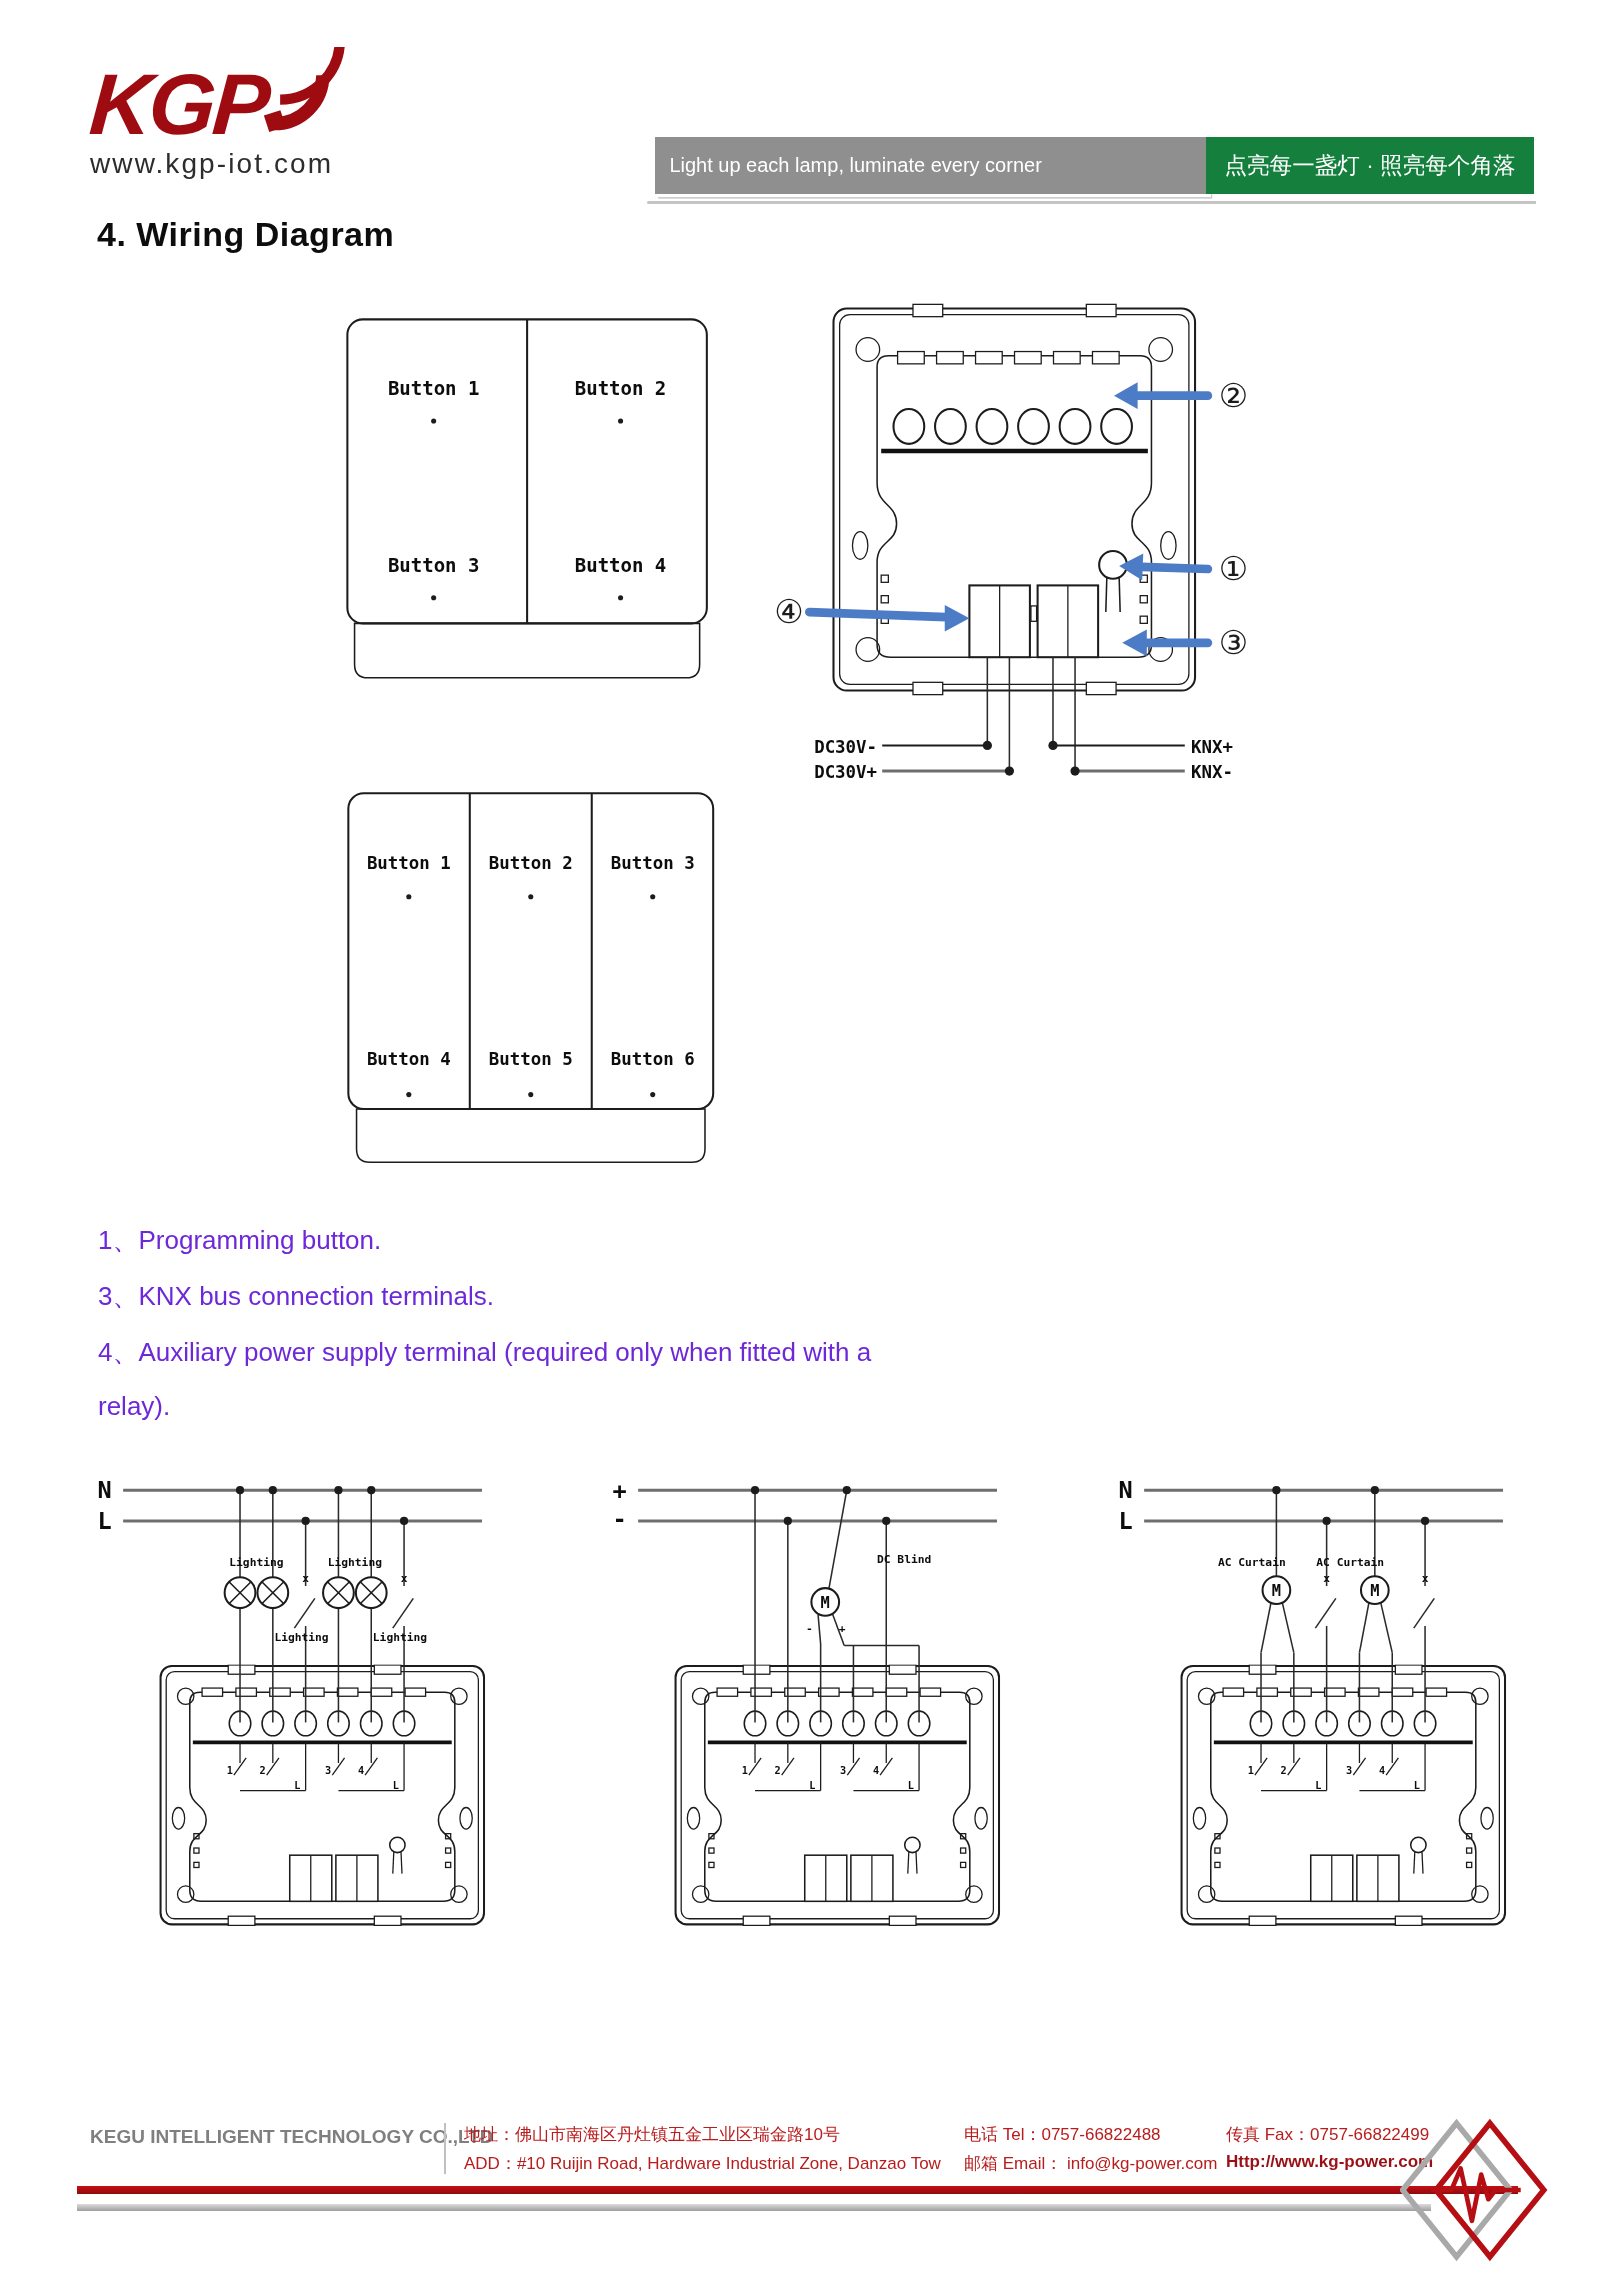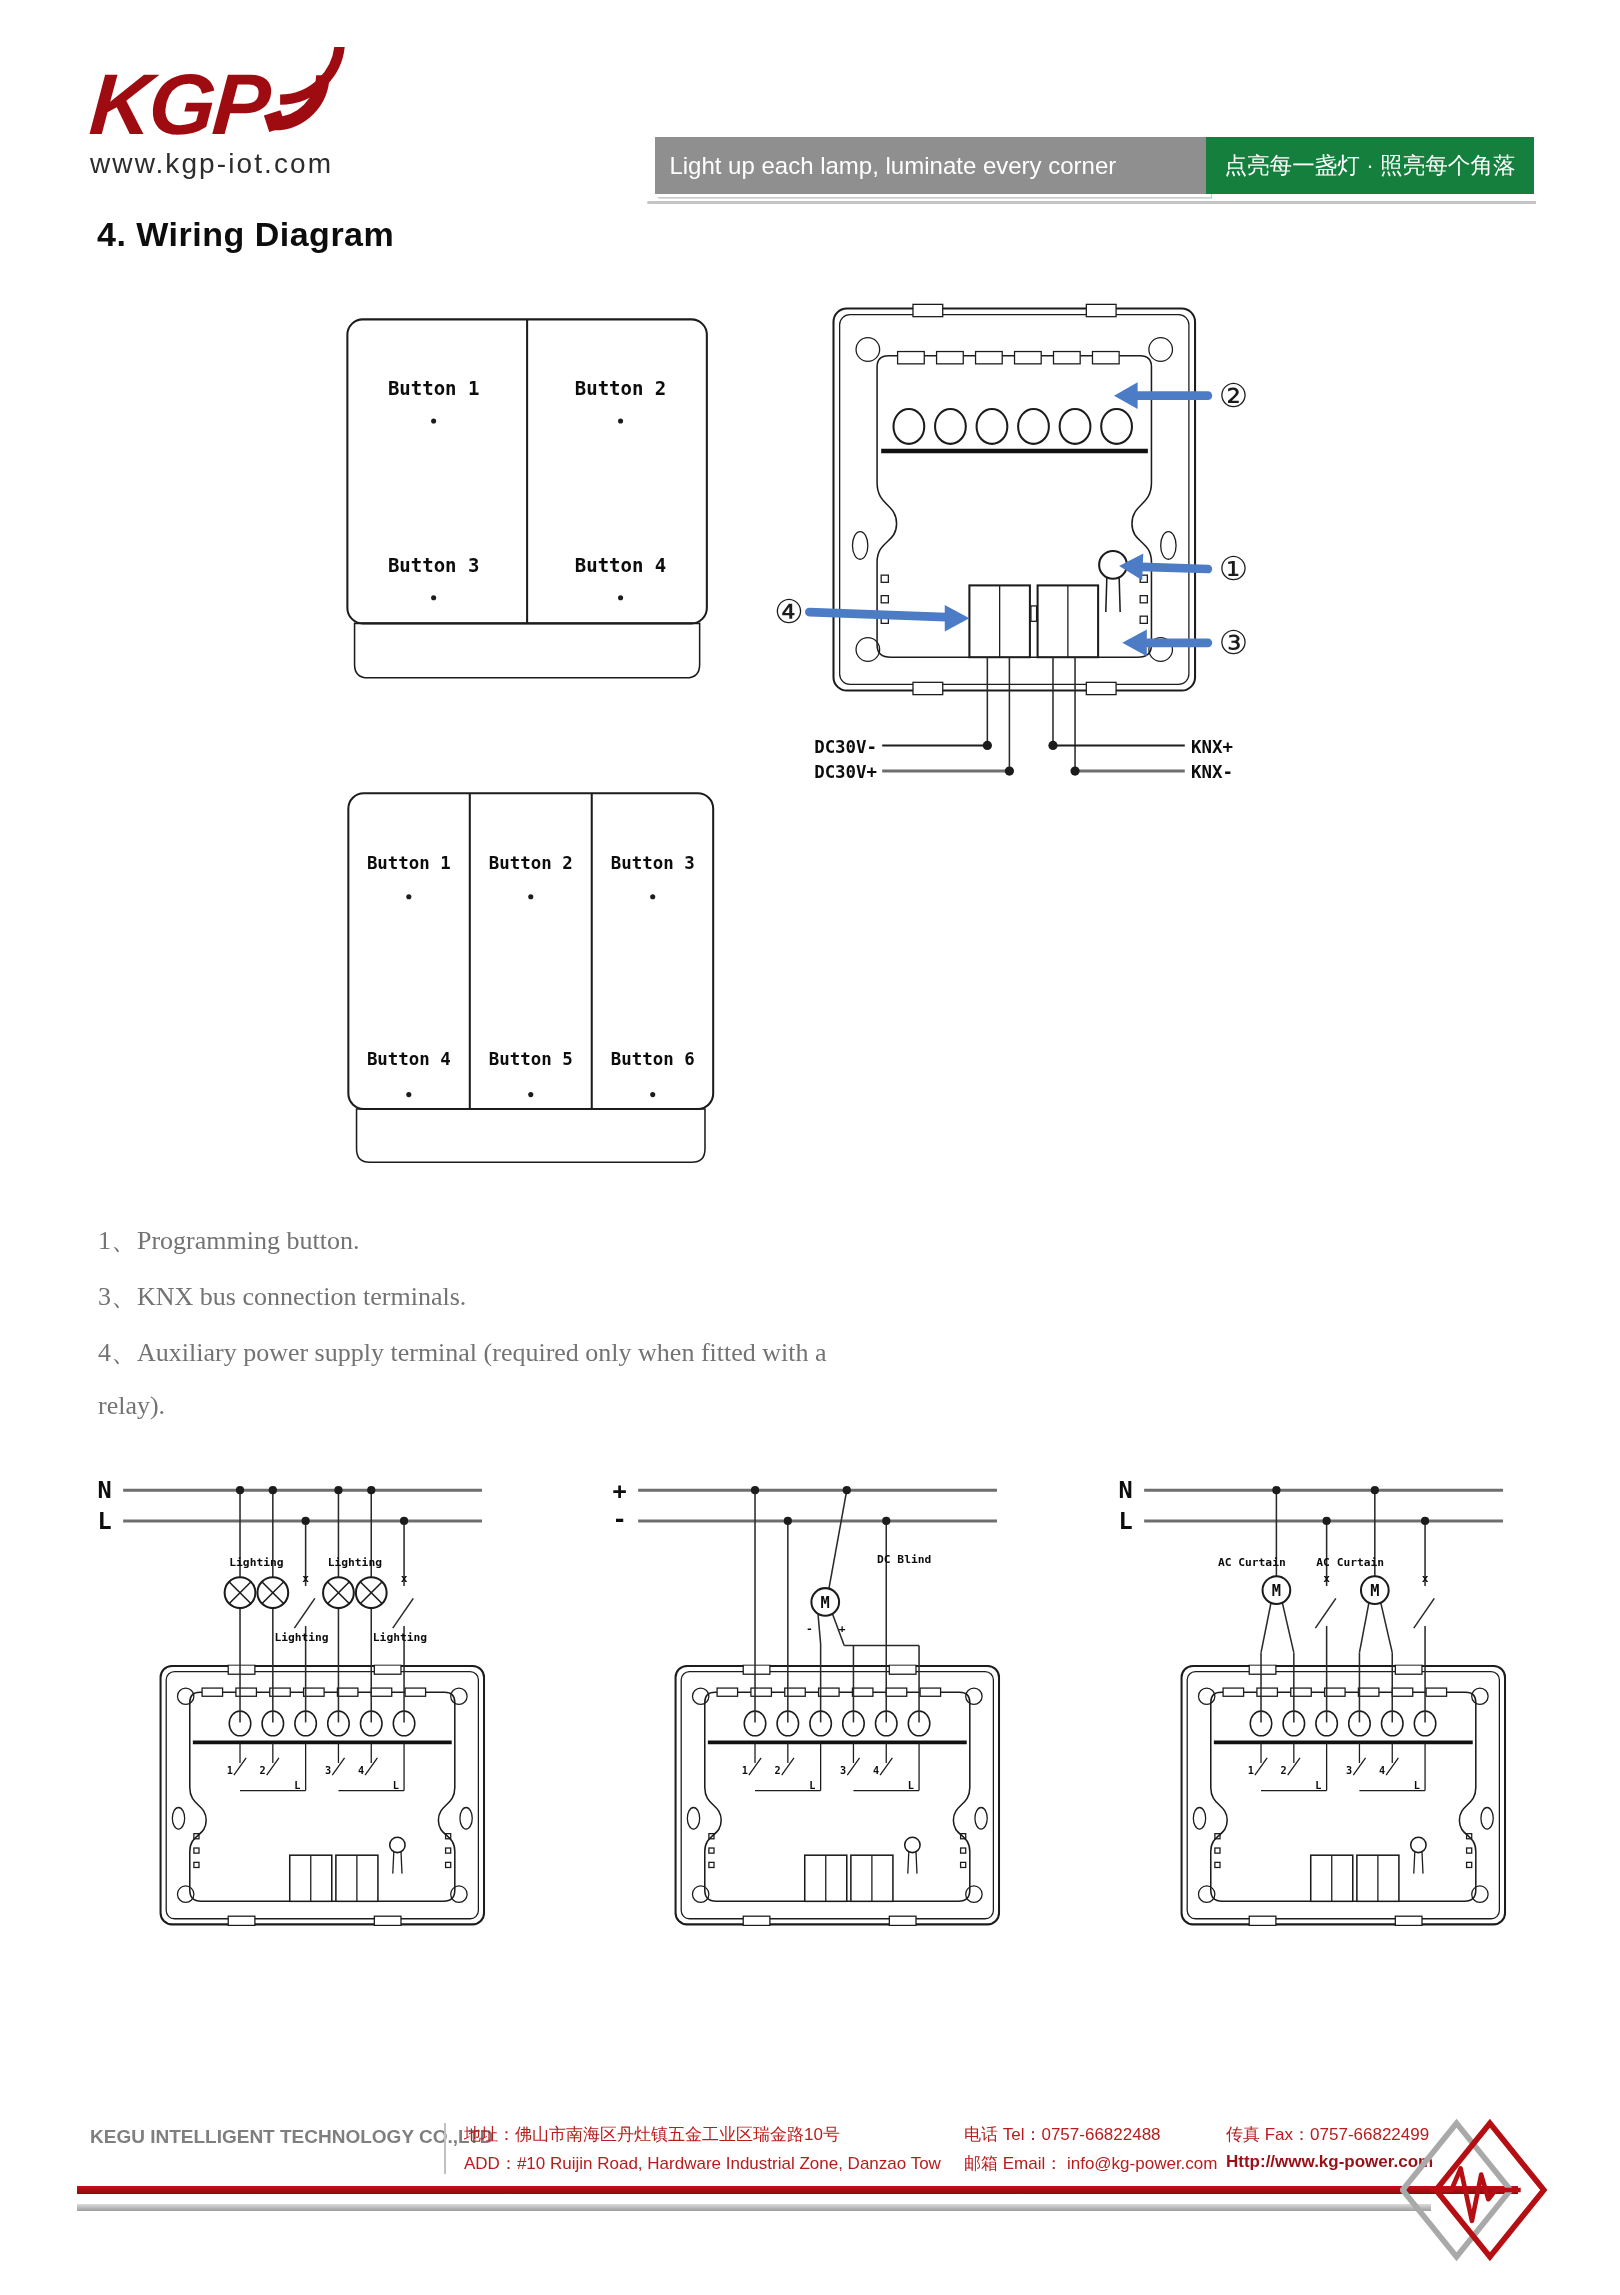--- a/index.html
+++ b/index.html
@@ -11,21 +11,21 @@
 
   
   .logo-text {
     font-family:"Liberation Sans", sans-serif;
     font-weight:bold; font-style:italic;
     font-size:86px; line-height:1; color:#9e0b10; letter-spacing:-3.1px;
     transform:skewX(-4deg);
   }
   .logo-site { font-size:28px; color:#2d2d2d; letter-spacing:2.1px; margin-top:1px; }
   .banner-gray {
-    background:#8f8f8f; color:#ffffff; font-size:24px;
+    background:#8f8f8f; color:#ffffff; font-size:20px;
     display:flex; align-items:center; padding-left:14.4px;
     box-shadow:2.1px 3.1px 0 #ffffff, 3.1px 4.6px 0 #c7c7c7;
   }
   .banner-red {
     background:#15803d; color:#ffffff; font-size:22.6px;
     display:flex; align-items:center; justify-content:center;
   }
   .banner-swoosh {
     height:2.6px; background:#c4c4c4; border-radius:2.6px 0 0 2.6px;
   }
@@ -43,21 +43,21 @@
   .dot  { fill:#1c1c1c; stroke:none; }
   .whitefill { fill:#ffffff; }
   .cad      { font-family:"DejaVu Sans Mono", monospace; font-weight:bold; fill:#0d0d0d; }
   .cad44 { font-size:46px; } .cad36 { font-size:37px; } .cad34 { font-size:34px; }
   .cad22 { font-size:22px; } .cad20 { font-size:20px; } .cad30 { font-size:30px; }
   .callout-num { font-family:"DejaVu Sans", sans-serif; font-size:64px; fill:#1c1c1c; font-weight:normal; }
   .arrow { stroke:#4d7cc7; stroke-width:17; fill:none; stroke-linecap:round; }
   .arrowhead { fill:#4d7cc7; stroke:none; }
 
   
-  .notes { font-size:26px; color:#737373;font-family:Liberation Serif, serif; }
+  .notes { font-size:26px; color:#6d28d9; }
   .notes div { margin-bottom:21px; }
 
   
   .f-company-zh { font-size:28px; font-weight:bold; color:#7f7f7f; letter-spacing:3.6px; }
   .f-company-en { font-size:19px; font-weight:bold; color:#7f7f7f; letter-spacing:0px; margin-top:7.2px; }
   .f-small { font-size:17px; color:#b91c1c; }
   .f-web   { font-size:17px; color:#9b1016; font-weight:bold; }
   .f-divider { width:1.5px; background:#c0c0c0; }
   .bar-red    { height:7.7px; background:linear-gradient(#c51016,#8e0a0e); }
   .bar-silver { height:7.2px; background:linear-gradient(#dcdcdc,#9d9d9d); }

